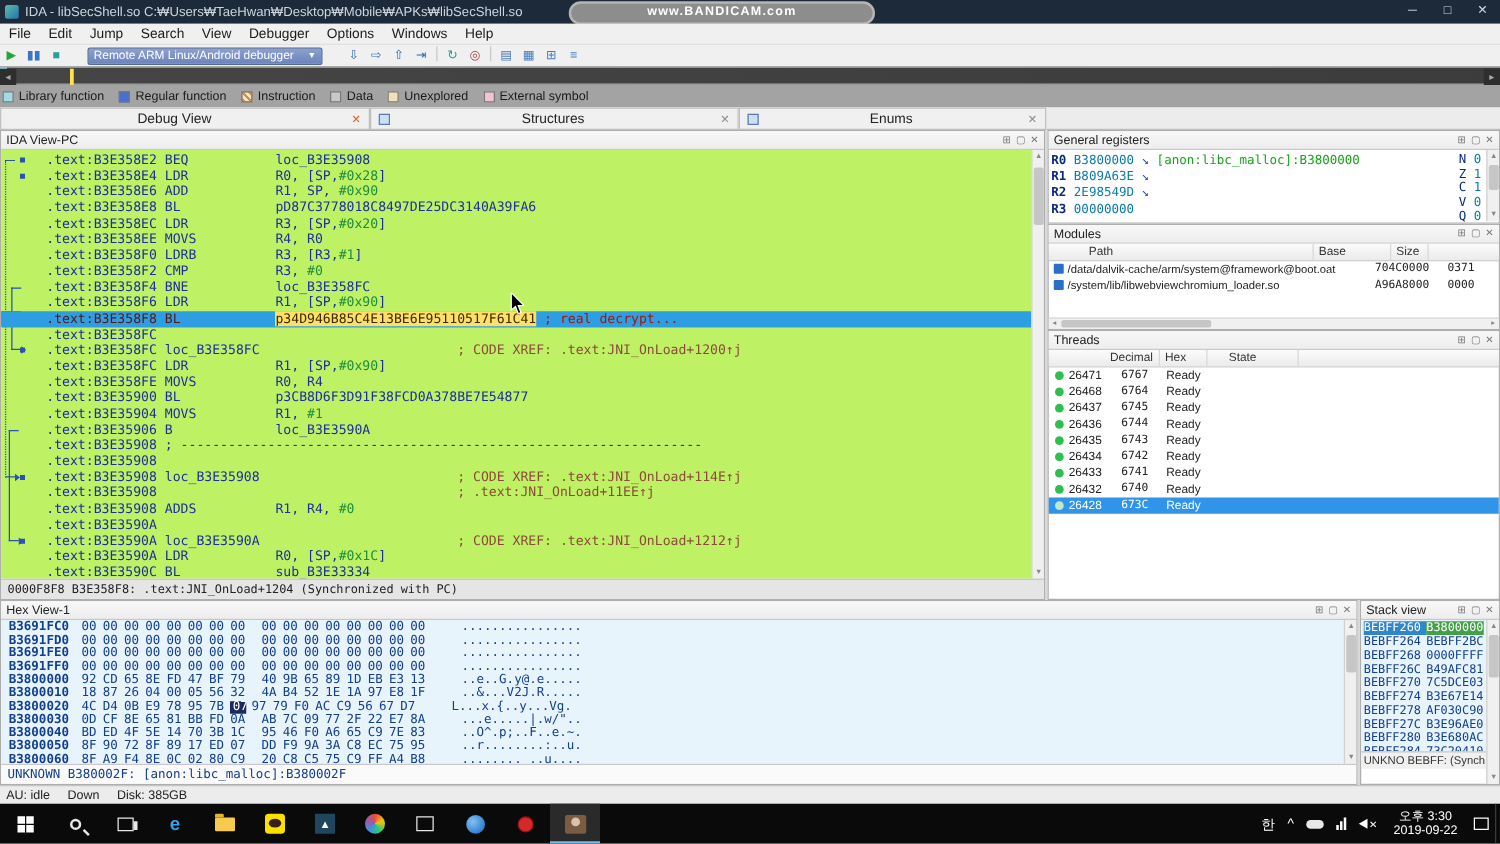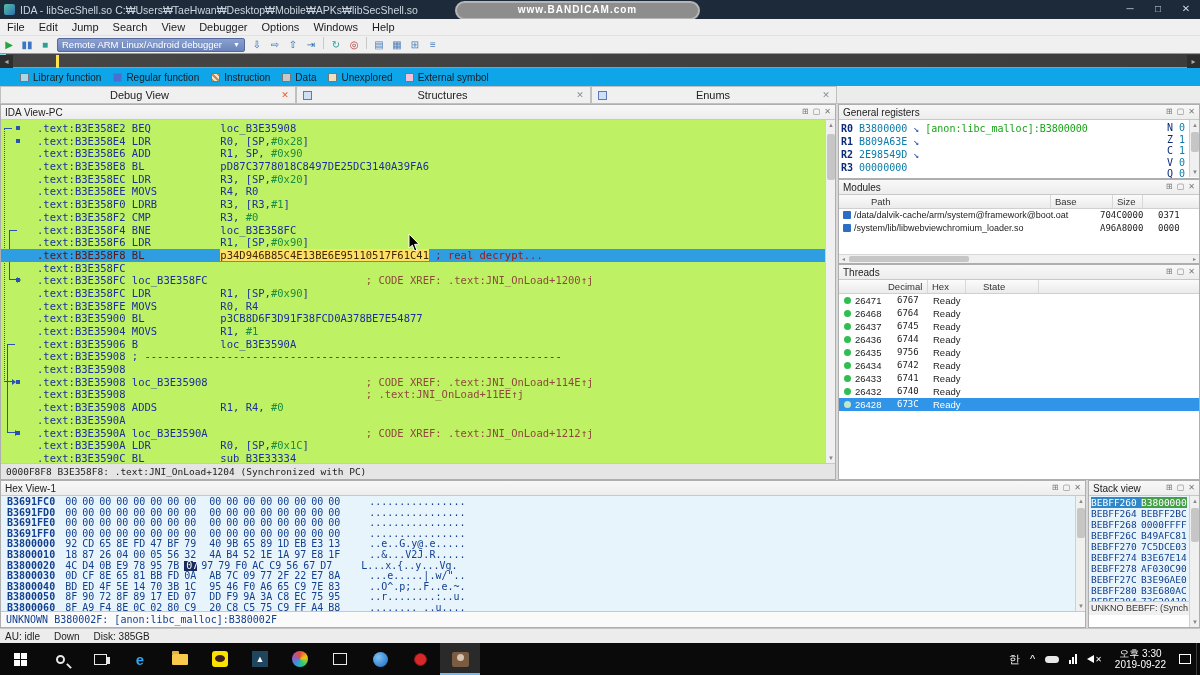--- a/index.html
+++ b/index.html
@@ -16,30 +16,30 @@
   .wc{width:28px;height:19px;text-align:center;line-height:18px;font-size:10px;color:#cdd6e0}
 
   
   #menubar{position:absolute;left:0;top:19px;width:1200px;height:17px;background:#f0f0f0;border-bottom:1px solid #e0e0e0;display:flex;align-items:center;font-size:11px;color:#1a1a1a}
   .menu-item{padding:0 7px;height:17px;line-height:17px}
 
   
   #toolbar{position:absolute;left:0;top:36px;width:1200px;height:17px;background:#f0f0f0;display:flex;align-items:center;font-size:10px}
   .tbtn{width:16px;height:15px;text-align:center;line-height:15px;margin:0 1px;font-size:10px}
   .tsep{width:1px;height:12px;background:#c8c8c8;margin:0 3px}
-  #dbg-select{height:14px;min-width:188px;margin:0 3px;background:linear-gradient(#8ba0cf,#6b84bb);border:1px solid #53689c;border-radius:2px;color:#fff;font-size:9.5px;display:flex;align-items:center;padding:0 4px}
+  #dbg-select{height:14px;min-width:188px;margin:0 16px;background:linear-gradient(#8ba0cf,#6b84bb);border:1px solid #53689c;border-radius:2px;color:#fff;font-size:9.5px;display:flex;align-items:center;padding:0 4px}
   #dbg-select .dd-arrow{margin-left:auto;font-size:7px;padding-left:6px}
 
   
   #navband{position:absolute;left:0;top:53px;width:1200px;height:15px;background:linear-gradient(90deg,#8fd4e4 0px,#8fd4e4 6px,#454545 6px,#3c3c3c 1200px);border-top:1px solid #999;border-bottom:1px solid #999}
   .nav-tick{position:absolute;top:1px;width:3px;height:13px;background:#ffe34d}
   .nav-end{position:absolute;top:1px;width:13px;height:13px;background:#2e2e2e;color:#aaa;font-size:8px;text-align:center;line-height:13px}
 
   
-  #legend{position:absolute;left:0;top:68px;width:1200px;height:18px;background:#0ea5e9;display:flex;align-items:center;font-size:10px;color:#1a1a1a;padding-left:20px}
+  #legend{position:absolute;left:0;top:68px;width:1200px;height:18px;background:#a3a3a3;display:flex;align-items:center;font-size:10px;color:#1a1a1a;padding-left:2px}
   .leg{display:flex;align-items:center;margin-right:12px}
   .leg i{display:inline-block;width:9px;height:9px;border:1px solid #777;margin-right:4px}
   .leg i.hatch{background-image:repeating-linear-gradient(45deg,#c78d4e 0 2px,#f3e3c9 2px 4px)!important}
 
   
   #tabstrip{position:absolute;left:0;top:86px;width:1200px;height:18px;background:#e4e4e4;display:flex}
   .tab{height:18px;background:#f0f0f0;border:1px solid #c0c0c0;display:flex;align-items:center;font-size:11px;color:#222;position:relative}
   .tab:nth-child(1){width:296px}
   .tab:nth-child(2){width:295px}
   .tab:nth-child(3){width:246px}
@@ -417,21 +417,21 @@
         </div>
         <div class="th-row">
           <span class="th-icon"></span>
           <span class="th-dec">26436</span>
           <span class="th-hex">6744</span>
           <span class="th-state">Ready</span>
         </div>
         <div class="th-row">
           <span class="th-icon"></span>
           <span class="th-dec">26435</span>
-          <span class="th-hex">9756</span>
+          <span class="th-hex">6743</span>
           <span class="th-state">Ready</span>
         </div>
         <div class="th-row">
           <span class="th-icon"></span>
           <span class="th-dec">26434</span>
           <span class="th-hex">6742</span>
           <span class="th-state">Ready</span>
         </div>
         <div class="th-row">
           <span class="th-icon"></span>

